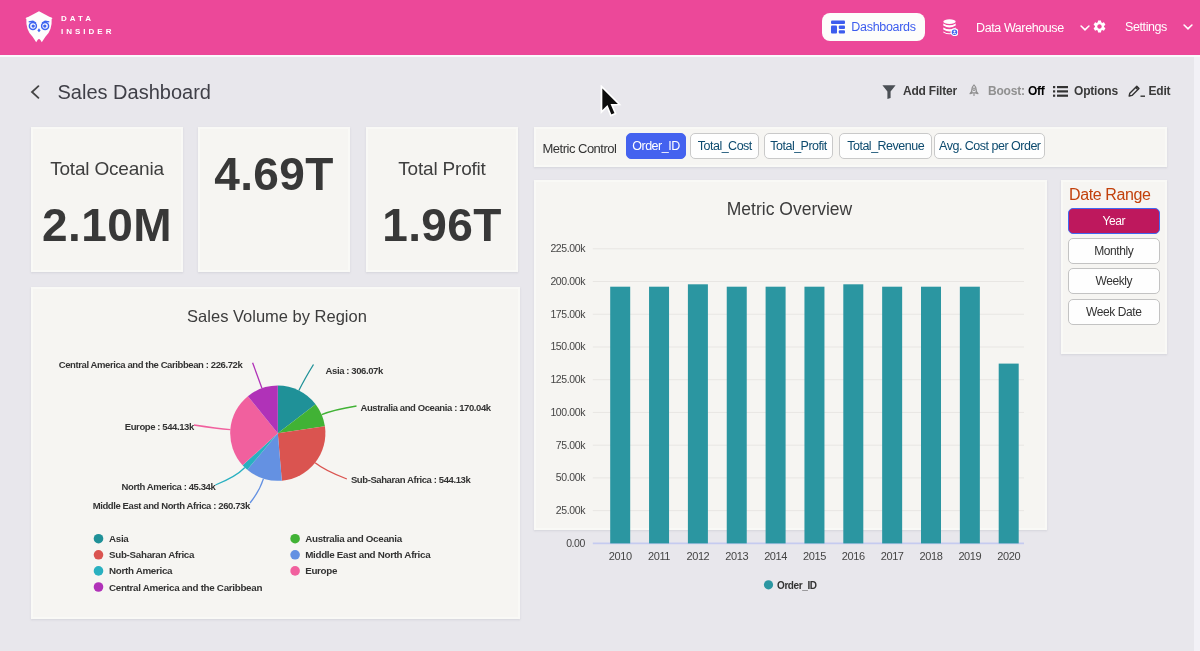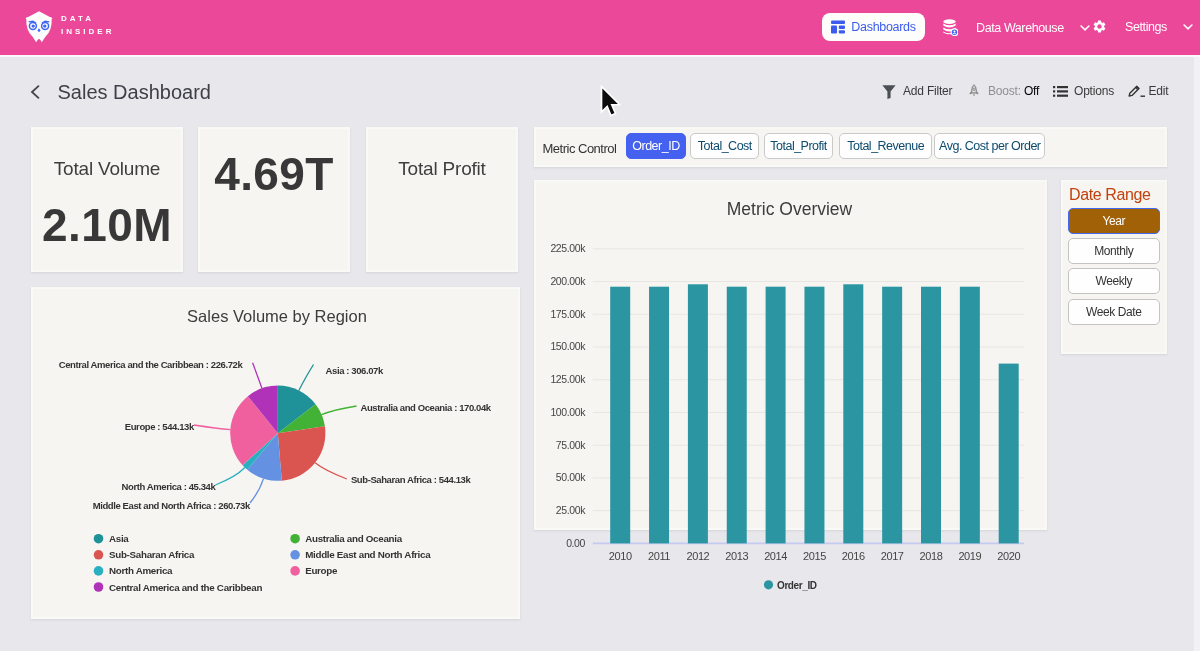--- a/index.html
+++ b/index.html
@@ -8,33 +8,33 @@
   .abs { position:absolute; }
   .card { background:#f6f5f2; border:2px solid #f9f9f6; box-shadow:0 1px 2px rgba(120,120,140,0.18); }
   
   #nav { top:0; left:0; width:1200px; height:55px; background:#ec4899; }
   #navwhiteline { top:55px; left:0; width:1200px; height:2px; background:#fafafc; }
   #logotext { left:61px; top:12px; color:#fff; font-size:8px; font-weight:bold; letter-spacing:3px; line-height:13.2px; }
   #dashbtn { left:822px; top:13px; width:103px; height:28px; background:#fdfdfb; border-radius:8px; color:#3c5cee; font-size:12.5px; letter-spacing:-0.3px; display:flex; align-items:center; justify-content:center; gap:6px; }
   .navitem { color:#fff; font-size:12.5px; letter-spacing:-0.4px; display:flex; align-items:center; gap:18px; }
   
   #title { left:57.5px; top:81px; font-size:20px; color:#3f3f47; }
-  .hact { top:84px; font-size:12px; font-weight:normal; color:#3a3a3a; letter-spacing:-0.2px; }
+  .hact { top:84px; font-size:12px; font-weight:bold; color:#3a3a3a; letter-spacing:-0.2px; }
   
   .kpi { width:152px; height:145px; top:127px; text-align:center; }
   .kpi .t { margin-top:29px; font-size:19px; line-height:22px; color:#3e3e3e; letter-spacing:-0.2px; }
   .kpi .v { margin-top:20px; font-size:46px; line-height:51px; font-weight:bold; color:#383838; letter-spacing:0.4px; }
   
   #mbar { left:534px; top:127px; width:633px; height:40px; }
   .mbtn { position:absolute; top:4px; height:26px; border:1px solid #c9c9c9; border-radius:5px; background:#fefefe; color:#0c4a6e; font-size:12.5px; letter-spacing:-0.5px; white-space:nowrap; display:flex; align-items:center; justify-content:center; }
   .mbtn.sel { background:#4462ef; border-color:#4462ef; color:#fff; }
   
   #daterange { left:1061px; top:180px; width:106px; height:174px; }
   .dbtn { position:absolute; left:4.8px; width:92px; height:26px; border:1px solid #c3c3c3; border-radius:5px; background:#fefefe; color:#333; font-size:12px; letter-spacing:-0.4px; display:flex; align-items:center; justify-content:center; }
-  .dbtn.sel { background:#a16207; border-color:#4169f1; color:#fff; }
+  .dbtn.sel { background:#be185d; border-color:#4169f1; color:#fff; }
   
   #piecard { left:31px; top:287px; width:489px; height:332px; }
   #barcard { left:534px; top:180px; width:513px; height:350px; }
   #scroll { right:0; top:56px; width:6px; height:595px; background:#f2f1f6; }
 </style>
 </head>
 <body>
   <div class="abs" id="scroll"></div>
 
   <div class="abs" id="nav">
@@ -128,28 +128,29 @@
       <path d="M12.5 12.2 L17 12.2"></path>
     </g>
   </svg>
   <div class="abs hact" style="left:1148.5px;">Edit</div>
 
   <svg class="abs" style="left:598px; top:85px;" width="24" height="34" viewBox="0 0 24 34">
     <path d="M3.5 1.5 L3.5 27 L9.2 21.5 L12.9 30.5 L17.5 28.5 L13.8 19.8 L21.5 19.5 Z" fill="#0d0d0d" stroke="#fff" stroke-width="1.7"></path>
   </svg>
 
   <div class="abs card kpi" style="left:31px;">
-    <div class="t">Total Volume</div>
+    <div class="t">Total Oceania</div>
     <div class="v">2.10M</div>
   </div>
   <div class="abs card kpi" style="left:198px;">
     <div class="v">4.69T</div>
   </div>
   <div class="abs card kpi" style="left:366px;">
     <div class="t">Total Profit</div>
+    <div class="v">1.96T</div>
   </div>
 
   <div class="abs card" id="mbar">
     <div class="abs" style="left:6.5px; top:12px; font-size:13px; letter-spacing:-0.5px; color:#333;">Metric Control</div>
     <div class="mbtn sel" style="left:90.3px; width:59.4px;">Order_ID</div>
     <div class="mbtn" style="left:154.2px; width:69.2px;">Total_Cost</div>
     <div class="mbtn" style="left:228.1px; width:68.9px;">Total_Profit</div>
     <div class="mbtn" style="left:303.4px; width:92.6px;">Total_Revenue</div>
     <div class="mbtn" style="left:398.3px; width:111px;">Avg. Cost per Order</div>
   </div>

